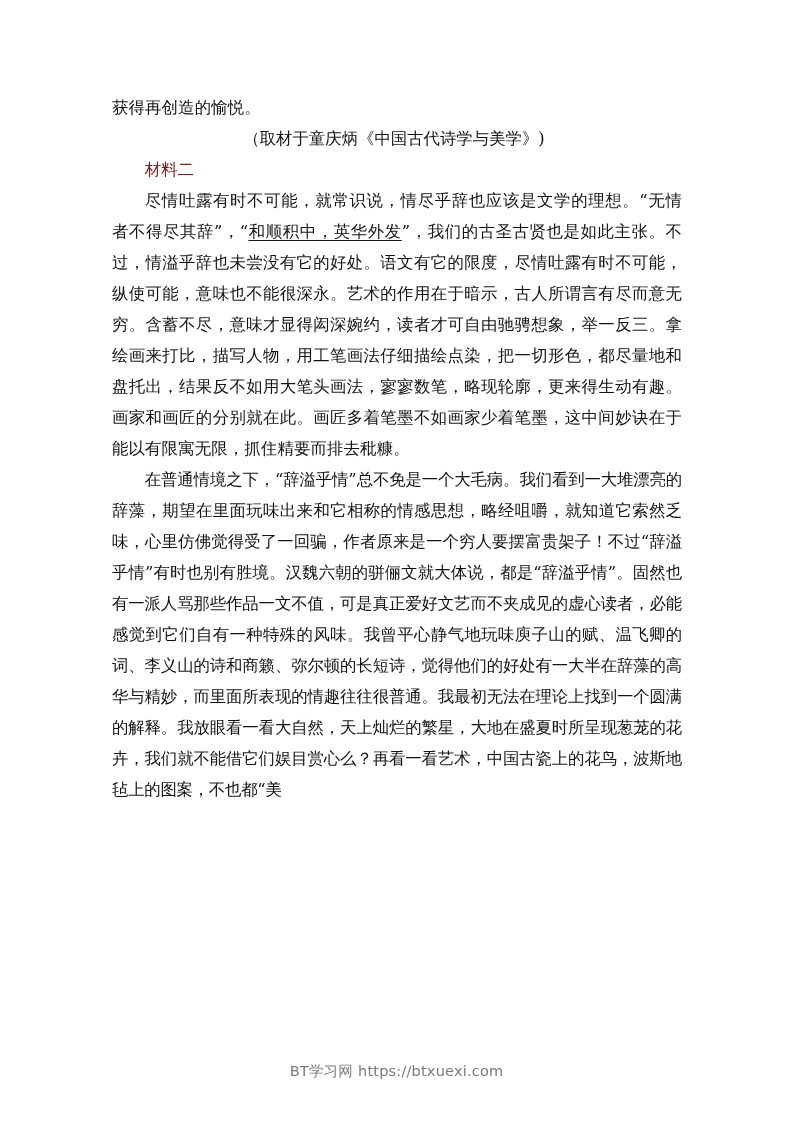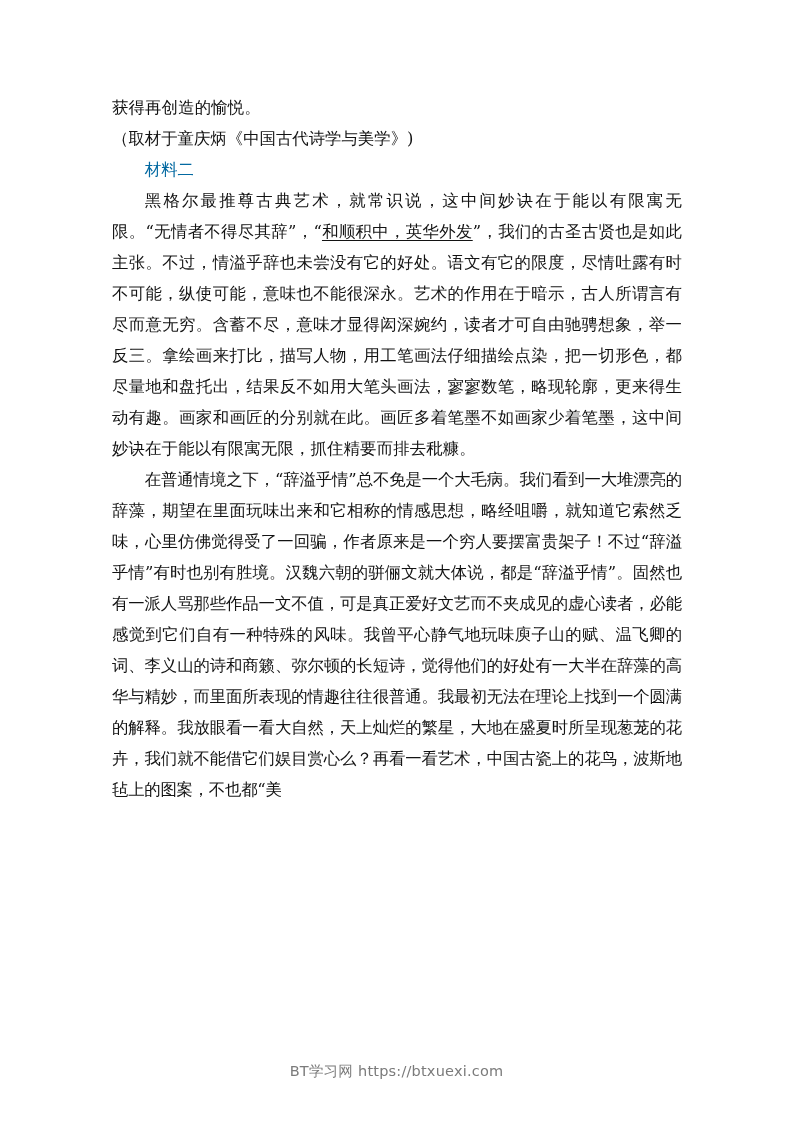--- a/index.html
+++ b/index.html
@@ -46,33 +46,33 @@
     text-indent: 2em;
   }
   .para.tight {
     letter-spacing: -0.25px;
   }
 
   
   .attrib {
     font-size: 16.4px;
     line-height: 31px;
-    text-align: left;
+    text-align: center;
     margin: 0;
     padding-right: 6px;
     color: #131313;
   }
 
   
   .material-label {
     font-size: 16.4px;
     line-height: 31px;
     margin: 0;
     text-indent: 2em;
-    color: #0369a1;
+    color: #7f1d1d;
   }
 
   .u-line {
     text-decoration: underline;
     text-underline-offset: 3px;
     text-decoration-thickness: 1px;
     margin-top: 21px;
   }
 
   
@@ -98,21 +98,21 @@
 
     <p class="para">获得再创造的愉悦。</p>
 
 
     <p class="attrib">（取材于童庆炳《中国古代诗学与美学》)</p>
 
     <p class="material-label">材料二</p>
 
 
     <p class="para indent">
-      <span>黑格尔最推尊古典艺术，就常识说，这中间妙诀在于能以有限寓无限。“无情者不得尽其辞”，“</span><span class="u-line">和顺积中，英华外发</span><span>”，我们的古圣古贤也是如此主张。不过，情溢乎辞也未尝没有它的好处。语文有它的限度，尽情吐露有时不可能，纵使可能，意味也不能很深永。艺术的作用在于暗示，古人所谓言有尽而意无穷。含蓄不尽，意味才显得闳深婉约，读者才可自由驰骋想象，举一反三。拿绘画来打比，描写人物，用工笔画法仔细描绘点染，把一切形色，都尽量地和盘托出，结果反不如用大笔头画法，寥寥数笔，略现轮廓，更来得生动有趣。画家和画匠的分别就在此。画匠多着笔墨不如画家少着笔墨，这中间妙诀在于能以有限寓无限，抓住精要而排去秕糠。</span>
+      <span>尽情吐露有时不可能，就常识说，情尽乎辞也应该是文学的理想。“无情者不得尽其辞”，“</span><span class="u-line">和顺积中，英华外发</span><span>”，我们的古圣古贤也是如此主张。不过，情溢乎辞也未尝没有它的好处。语文有它的限度，尽情吐露有时不可能，纵使可能，意味也不能很深永。艺术的作用在于暗示，古人所谓言有尽而意无穷。含蓄不尽，意味才显得闳深婉约，读者才可自由驰骋想象，举一反三。拿绘画来打比，描写人物，用工笔画法仔细描绘点染，把一切形色，都尽量地和盘托出，结果反不如用大笔头画法，寥寥数笔，略现轮廓，更来得生动有趣。画家和画匠的分别就在此。画匠多着笔墨不如画家少着笔墨，这中间妙诀在于能以有限寓无限，抓住精要而排去秕糠。</span>
     </p>
 
     <p class="para indent tight">在普通情境之下，“辞溢乎情”总不免是一个大毛病。我们看到一大堆漂亮的辞藻，期望在里面玩味出来和它相称的情感思想，略经咀嚼，就知道它索然乏味，心里仿佛觉得受了一回骗，作者原来是一个穷人要摆富贵架子！不过“辞溢乎情”有时也别有胜境。汉魏六朝的骈俪文就大体说，都是“辞溢乎情”。固然也有一派人骂那些作品一文不值，可是真正爱好文艺而不夹成见的虚心读者，必能感觉到它们自有一种特殊的风味。我曾平心静气地玩味庾子山的赋、温飞卿的词、李义山的诗和商籁、弥尔顿的长短诗，觉得他们的好处有一大半在辞藻的高华与精妙，而里面所表现的情趣往往很普通。我最初无法在理论上找到一个圆满的解释。我放眼看一看大自然，天上灿烂的繁星，大地在盛夏时所呈现葱茏的花卉，我们就不能借它们娱目赏心么？再看一看艺术，中国古瓷上的花鸟，波斯地毡上的图案，不也都“美</p>
 
   </div>
 
   <div class="footer">
     <span class="site-name">BT学习网</span><span>https://btxuexi.com</span>
   </div>
 

